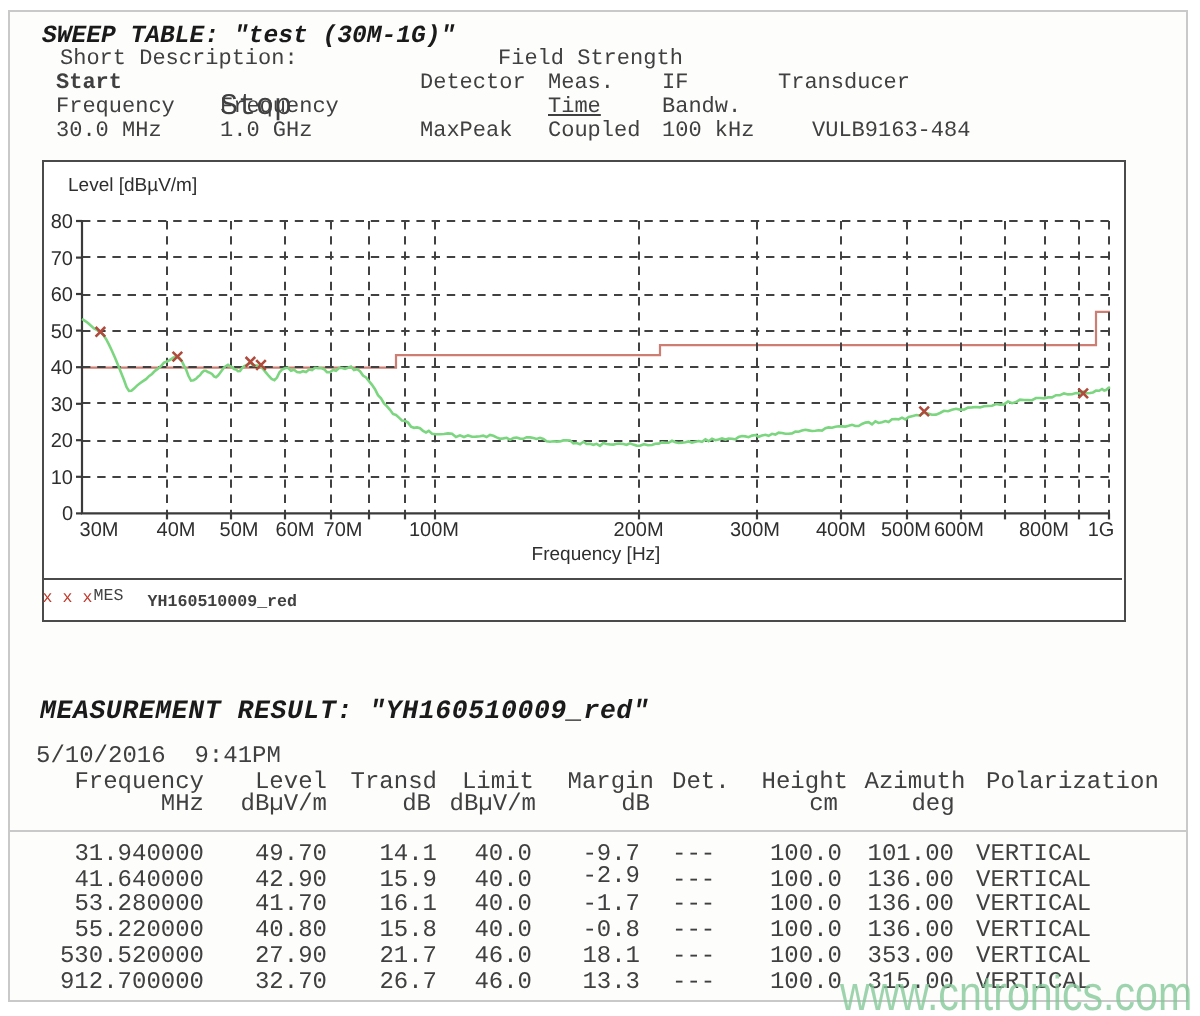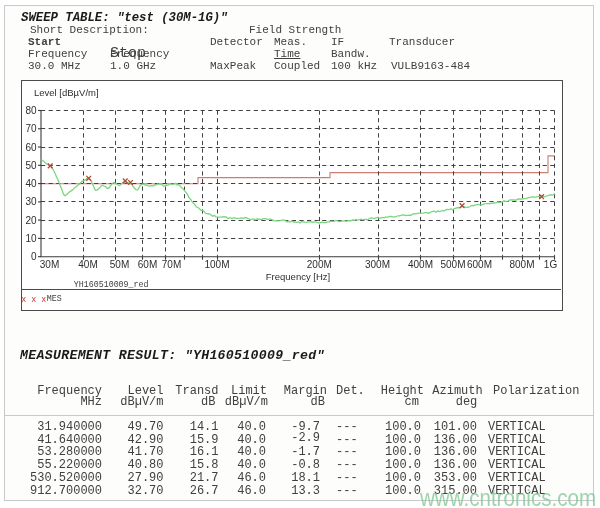--- a/index.html
+++ b/index.html
@@ -21,21 +21,21 @@
 <div class="b m " style="left:110px;top:60.6px;font-size:11px;">1.0 GHz</div>
 <div class="b m " style="left:210px;top:36.6px;font-size:11px;">Detector</div>
 <div class="b m " style="left:210px;top:60.6px;font-size:11px;">MaxPeak</div>
 <div class="b m " style="left:274px;top:36.6px;font-size:11px;">Meas.</div>
 <div class="b m " style="left:274px;top:48.6px;font-size:11px;text-decoration:underline;">Time</div>
 <div class="b m " style="left:274px;top:60.6px;font-size:11px;">Coupled</div>
 <div class="b m " style="left:331px;top:36.6px;font-size:11px;">IF</div>
 <div class="b m " style="left:331px;top:48.6px;font-size:11px;">Bandw.</div>
 <div class="b m " style="left:331px;top:60.6px;font-size:11px;">100 kHz</div>
 <div class="b m " style="left:389px;top:36.6px;font-size:11px;">Transducer</div>
-<div class="b m " style="left:391px;top:60.6px;font-size:11px;">VULB9163-484</div>
+<div class="b m " style="left:406px;top:60.6px;font-size:11px;">VULB9163-484</div>
 <div class="b" style="left:20.6px;top:80px;width:540px;height:229px;border:1px solid #4a4a4a;background:#fff"></div>
 <div class="b ln" style="left:21px;top:288.5px;width:540px;background:#4a4a4a"></div>
 <svg class="b" style="left:0;top:0" width="600" height="340" viewBox="0 0 600 340">
 <style>
 .gd{stroke:#414141;stroke-width:1;fill:none;stroke-dasharray:4.2 3.4}
 .ax{stroke:#3a3a3a;stroke-width:1.1;fill:none}
 .tl{font:10px "Liberation Sans",sans-serif;fill:#2e2e2e}
 .mk{stroke:#af4a3c;stroke-width:1.3;fill:none}
 </style>
 <path d="M41,183.8 L198,183.8 L198,177.6 L330,177.6 L330,172.6 L548,172.6 L548,155.9 L555,155.9" stroke="#cd7d72" stroke-width="1.1" fill="none"></path>
@@ -117,22 +117,23 @@
 <path d="M86.3,175.9 L91.1,180.7 M86.3,180.7 L91.1,175.9" class="mk"></path>
 <path d="M122.8,178.5 L127.6,183.3 M122.8,183.3 L127.6,178.5" class="mk"></path>
 <path d="M128.1,180.1 L132.9,184.9 M128.1,184.9 L132.9,180.1" class="mk"></path>
 <path d="M459.7,203.3 L464.5,208.1 M459.7,208.1 L464.5,203.3" class="mk"></path>
 <path d="M539.2,194.3 L544.0,199.1 M539.2,199.1 L544.0,194.3" class="mk"></path>
 <text x="34" y="95.5" class="tl" style="font-size:9.5px">Level [dBµV/m]</text>
 <text x="298" y="280" text-anchor="middle" class="tl" style="font-size:9.5px">Frequency [Hz]</text>
 </svg>
 <div class="b" style="left:21.3px;top:295.3px;font:8.3px 'Liberation Mono',monospace;color:#c0392b;white-space:pre">x x x</div>
 <div class="b m " style="left:46.8px;top:295.3px;font-size:8.3px;">MES</div>
-<div class="b m " style="left:73.8px;top:281px;font-size:8.3px;">YH160510009_red</div>
+<div class="b m " style="left:73.8px;top:298px;font-size:8.3px;font-weight:bold;">YH160510009_red</div>
 <div class="b m bi" style="left:20px;top:349px;font-size:13.2px;letter-spacing:0.32px">MEASUREMENT RESULT: "YH160510009_red"</div>
+<div class="b m " style="left:18px;top:371.5px;font-size:12px;">5/10/2016  9:41PM</div>
 <div class="b m r" style="right:498px;top:384.5px;font-size:12px">Frequency</div>
 <div class="b m r" style="right:436.5px;top:384.5px;font-size:12px">Level</div>
 <div class="b m r" style="right:381.5px;top:384.5px;font-size:12px">Transd</div>
 <div class="b m r" style="right:333px;top:384.5px;font-size:12px">Limit</div>
 <div class="b m r" style="right:273px;top:384.5px;font-size:12px">Margin</div>
 <div class="b m r" style="right:176px;top:384.5px;font-size:12px">Height</div>
 <div class="b m r" style="right:117.30000000000001px;top:384.5px;font-size:12px">Azimuth</div>
 <div class="b m " style="left:336px;top:384.5px;font-size:12px;">Det.</div>
 <div class="b m " style="left:493px;top:384.5px;font-size:12px;">Polarization</div>
 <div class="b m r" style="right:498px;top:395.6px;font-size:12px">MHz</div>

